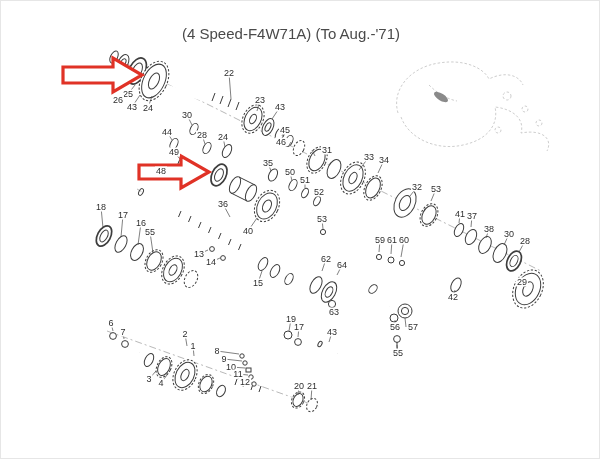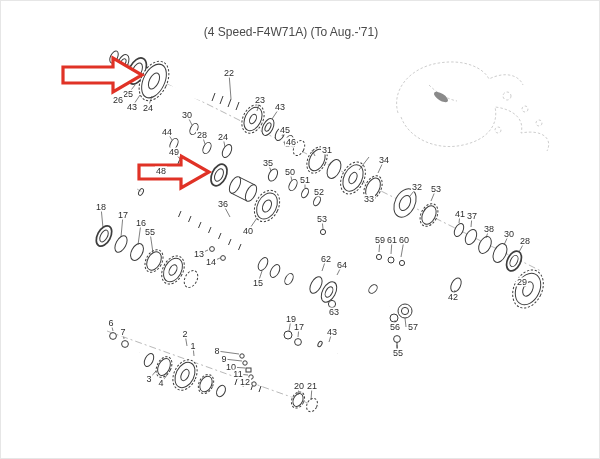--- a/index.html
+++ b/index.html
@@ -1,21 +1,21 @@
 <!DOCTYPE html>
 <html><head>
 <meta charset="utf-8">
 <style>
   html,body{margin:0;padding:0;background:#fff;}
   .canvas{position:relative;width:600px;height:459px;background:#fff;overflow:hidden;
           border:1px solid #e6e6e6;box-sizing:border-box;
           font-family:"Liberation Sans",sans-serif;}
   .canvas svg{position:absolute;left:0;top:0;}
   .title{position:absolute;left:290px;top:24px;transform:translateX(-50%);
-         font-size:12px;color:#4a4a4a;white-space:nowrap;}
+         font-size:15px;color:#4a4a4a;white-space:nowrap;}
   .labels{position:absolute;left:0;top:0;width:600px;height:459px;}
   .part{position:absolute;transform:translate(-50%,-50%);font-size:9px;line-height:1;
         color:#2e2e2e;background:#fff;padding:0 1px;}
   
   .s{stroke:#3d3d3d;stroke-width:1;fill:none;}
   .sw{stroke:#3d3d3d;stroke-width:1;fill:#fff;}
   .sd{stroke:#3d3d3d;stroke-width:1.7;fill:#fff;}
   .teeth{stroke-dasharray:2.2 1.7;}
   .axis line{stroke:#9a9a9a;stroke-width:0.7;stroke-dasharray:7 3 2 3;fill:none;}
   .faint{stroke:#c7c7c7;stroke-width:0.9;fill:none;stroke-dasharray:2.5 2;}
@@ -268,24 +268,24 @@
       <span class="part" style="left: 131px; top: 106px;">43</span>
       <span class="part" style="left: 147px; top: 107px;">24</span>
       <span class="part" style="left: 228px; top: 72px;">22</span>
       <span class="part" style="left: 259px; top: 99px;">23</span>
       <span class="part" style="left: 279px; top: 106px;">43</span>
       <span class="part" style="left: 186px; top: 114px;">30</span>
       <span class="part" style="left: 166px; top: 131px;">44</span>
       <span class="part" style="left: 201px; top: 134px;">28</span>
       <span class="part" style="left: 222px; top: 136px;">24</span>
       <span class="part" style="left: 284px; top: 129px;">45</span>
-      <span class="part" style="left: 290px; top: 141px; text-align: right;">46</span>
+      <span class="part" style="left: 280px; top: 141px; text-align: right;">46</span>
       <span class="part" style="left: 173px; top: 151px;">49</span>
       <span class="part" style="left: 311px; top: 149px; margin-left: 15px;">31</span>
-      <span class="part" style="left: 368px; top: 156px; margin-top: 42px;">33</span>
+      <span class="part" style="left: 368px; top: 156px;">33</span>
       <span class="part" style="left: 383px; top: 159px;">34</span>
       <span class="part" style="left: 160px; top: 170px;">48</span>
       <span class="part" style="left: 267px; top: 162px;">35</span>
       <span class="part" style="left: 289px; top: 171px;">50</span>
       <span class="part" style="left: 304px; top: 179px;">51</span>
       <span class="part" style="left: 318px; top: 191px;">52</span>
       <span class="part" style="left: 416px; top: 186px;">32</span>
       <span class="part" style="left: 435px; top: 188px;">53</span>
       <span class="part" style="left: 222px; top: 203px;">36</span>
       <span class="part" style="left: 100px; top: 206px;">18</span>

